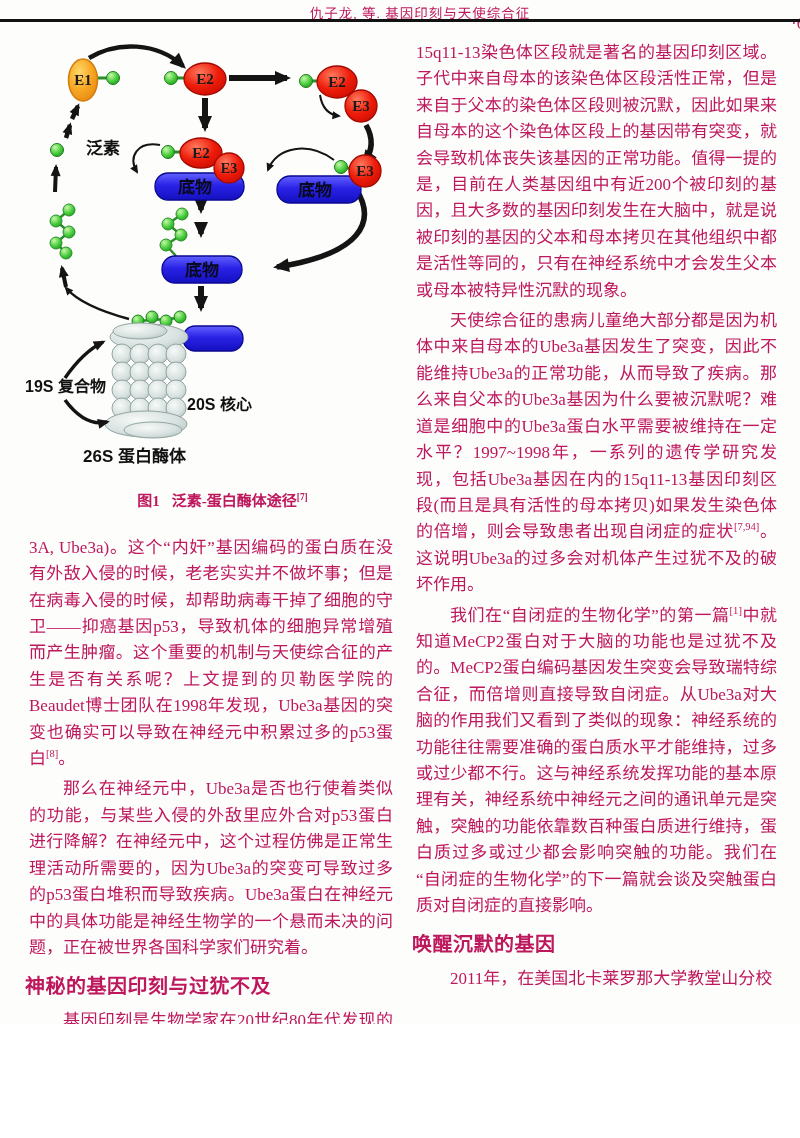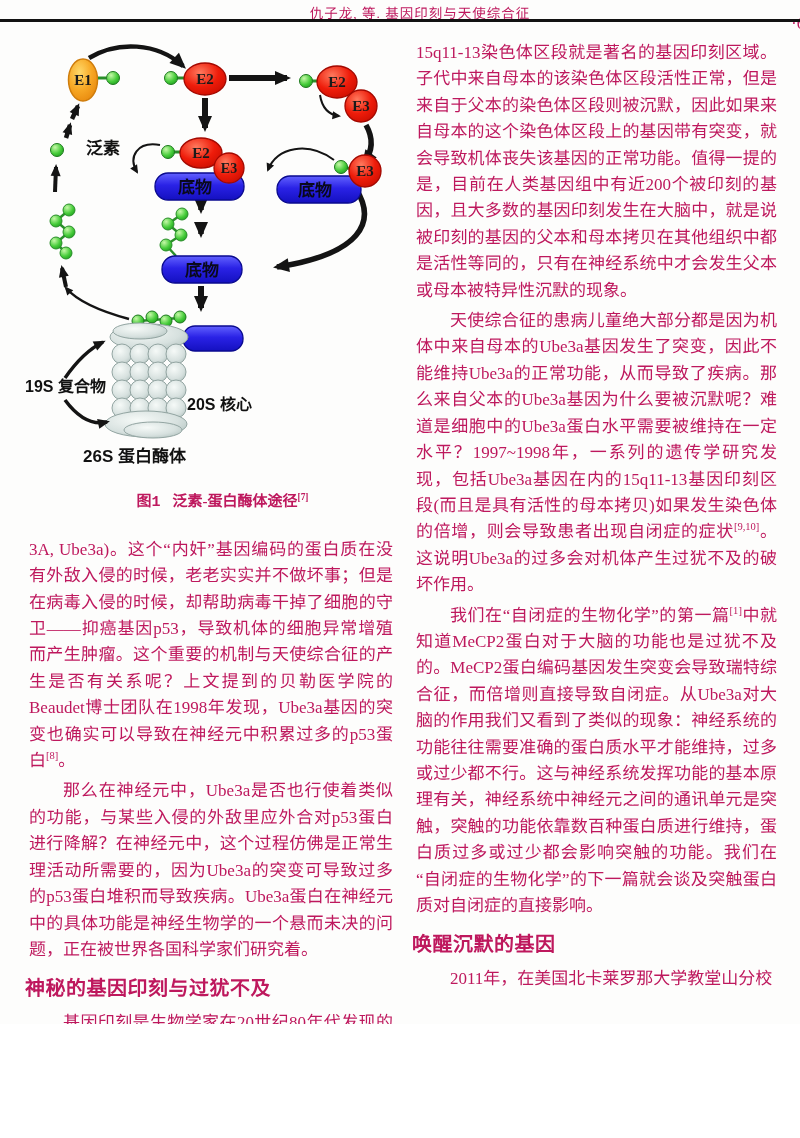--- a/index.html
+++ b/index.html
@@ -28,21 +28,21 @@
     font-family:Liberation Serif, serif;
     font-size:20px; font-weight:bold; margin:13px 0 9px 0;
     line-height:1.25; letter-spacing:0.5px; text-align:left; text-indent:0;
   }
 
   figure { margin:0 0 20px 0; }
   figcaption {
     text-align:center; font-weight:bold; font-size:15px; margin-top:8px;
     font-family:"Liberation Serif",serif;
   }
-  .cap-label { font-family:Liberation Mono, monospace; margin-right:12px;margin-left:23px; }
+  .cap-label { font-family:Liberation Serif, serif; margin-right:12px;margin-left:23px; }
 
   svg .lbl-cn {
     font-family:"Liberation Sans","DejaVu Sans",sans-serif;
     font-weight:bold; fill:#111;
   }
   svg .lbl-enzyme {
     font-family:"Liberation Serif",serif; font-weight:bold; fill:#1a1a1a;
   }
   svg .lbl-sub {
     font-family:"Liberation Sans","DejaVu Sans",sans-serif;
@@ -239,19 +239,19 @@
     </figure>
 
     <p class="body-p noindent">3A, Ube3a)。这个“内奸”基因编码的蛋白质在没有外敌入侵的时候，老老实实并不做坏事；但是在病毒入侵的时候，却帮助病毒干掉了细胞的守卫——抑癌基因p53，导致机体的细胞异常增殖而产生肿瘤。这个重要的机制与天使综合征的产生是否有关系呢？上文提到的贝勒医学院的Beaudet博士团队在1998年发现，Ube3a基因的突变也确实可以导致在神经元中积累过多的p53蛋白<sup>[8]</sup>。</p>
     <p class="body-p">那么在神经元中，Ube3a是否也行使着类似的功能，与某些入侵的外敌里应外合对p53蛋白进行降解？在神经元中，这个过程仿佛是正常生理活动所需要的，因为Ube3a的突变可导致过多的p53蛋白堆积而导致疾病。Ube3a蛋白在神经元中的具体功能是神经生物学的一个悬而未决的问题，正在被世界各国科学家们研究着。</p>
     <h2 class="sec-heading">神秘的基因印刻与过犹不及</h2>
     <p class="body-p">基因印刻是生物学家在20世纪80年代发现的一种奇特的现象。在有性繁殖的高等生物中，虽然父母共同对子代贡献50%的遗传物质，但是这看上去对等的遗传物质对子代的贡献却是不同的。有一些基因在子代中的活性取决于它们是来自父本还是母本。比如这个E6AP/Ube3a基因所在的</p>
   </div>
 
   <div class="col col-right">
     <p class="body-p noindent">15q11-13染色体区段就是著名的基因印刻区域。子代中来自母本的该染色体区段活性正常，但是来自于父本的染色体区段则被沉默，因此如果来自母本的这个染色体区段上的基因带有突变，就会导致机体丧失该基因的正常功能。值得一提的是，目前在人类基因组中有近200个被印刻的基因，且大多数的基因印刻发生在大脑中，就是说被印刻的基因的父本和母本拷贝在其他组织中都是活性等同的，只有在神经系统中才会发生父本或母本被特异性沉默的现象。</p>
-    <p class="body-p">天使综合征的患病儿童绝大部分都是因为机体中来自母本的Ube3a基因发生了突变，因此不能维持Ube3a的正常功能，从而导致了疾病。那么来自父本的Ube3a基因为什么要被沉默呢？难道是细胞中的Ube3a蛋白水平需要被维持在一定水平？1997~1998年，一系列的遗传学研究发现，包括Ube3a基因在内的15q11-13基因印刻区段(而且是具有活性的母本拷贝)如果发生染色体的倍增，则会导致患者出现自闭症的症状<sup>[9,10]</sup>。这说明Ube3a的过多会对机体产生过犹不及的破坏作用。</p>
+    <p class="body-p">天使综合征的患病儿童绝大部分都是因为机体中来自母本的Ube3a基因发生了突变，因此不能维持Ube3a的正常功能，从而导致了疾病。那么来自父本的Ube3a基因为什么要被沉默呢？难道是细胞中的Ube3a蛋白水平需要被维持在一定水平？1997~1998年，一系列的遗传学研究发现，包括Ube3a基因在内的15q11-13基因印刻区段(而且是具有活性的母本拷贝)如果发生染色体的倍增，则会导致患者出现自闭症的症状<sup>[7,94]</sup>。这说明Ube3a的过多会对机体产生过犹不及的破坏作用。</p>
     <p class="body-p">我们在“自闭症的生物化学”的第一篇<sup>[1]</sup>中就知道MeCP2蛋白对于大脑的功能也是过犹不及的。MeCP2蛋白编码基因发生突变会导致瑞特综合征，而倍增则直接导致自闭症。从Ube3a对大脑的作用我们又看到了类似的现象：神经系统的功能往往需要准确的蛋白质水平才能维持，过多或过少都不行。这与神经系统发挥功能的基本原理有关，神经系统中神经元之间的通讯单元是突触，突触的功能依靠数百种蛋白质进行维持，蛋白质过多或过少都会影响突触的功能。我们在“自闭症的生物化学”的下一篇就会谈及突触蛋白质对自闭症的直接影响。</p>
     <h2 class="sec-heading">唤醒沉默的基因</h2>
     <p class="body-p">2011年，在美国北卡莱罗那大学教堂山分校</p>
   </div>
 
 </div>
 
 </body></html>

